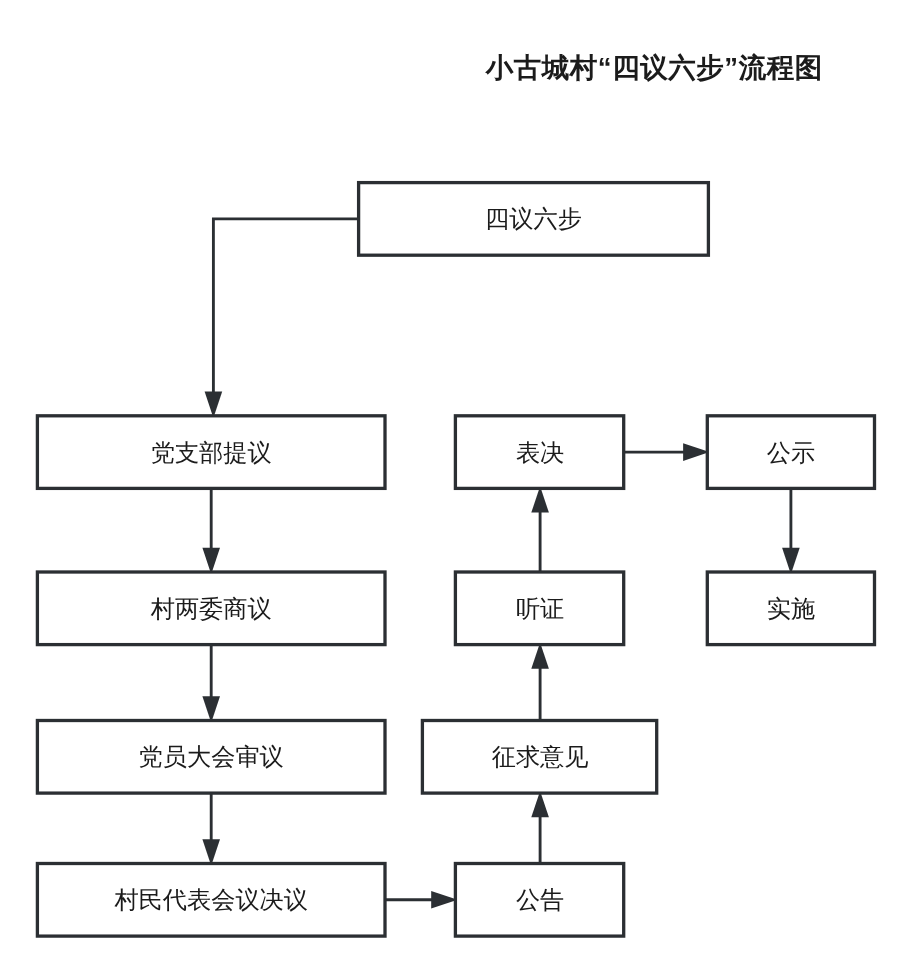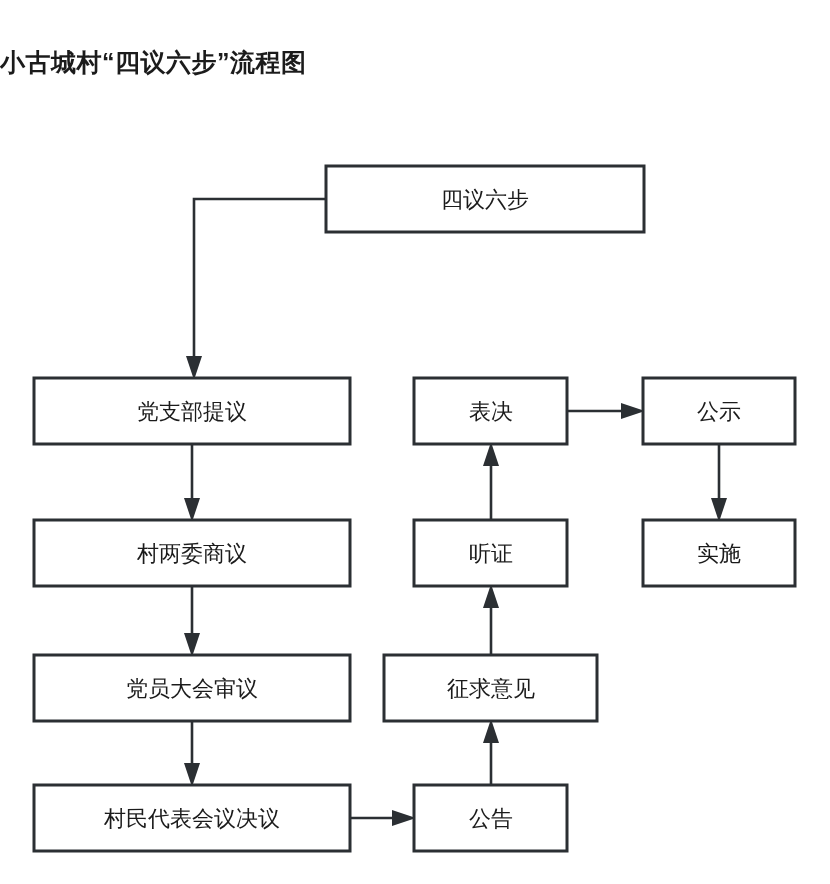--- a/index.html
+++ b/index.html
@@ -15,21 +15,21 @@
     width: 830px;
     height: 884px;
     background: #ffffff;
     overflow: hidden;
   }
   #chart-title {
     position: absolute;
     left: 0;
     top: 44px;
     width: 748px;
-    text-align: left;
+    text-align: right;
     font-size: 25px;
     font-weight: bold;
     color: #1b1b1b;
     letter-spacing: 0.5px;
     line-height: 36px;
     white-space: nowrap;
   }
   #flow-svg {
     position: absolute;
     left: 0;

